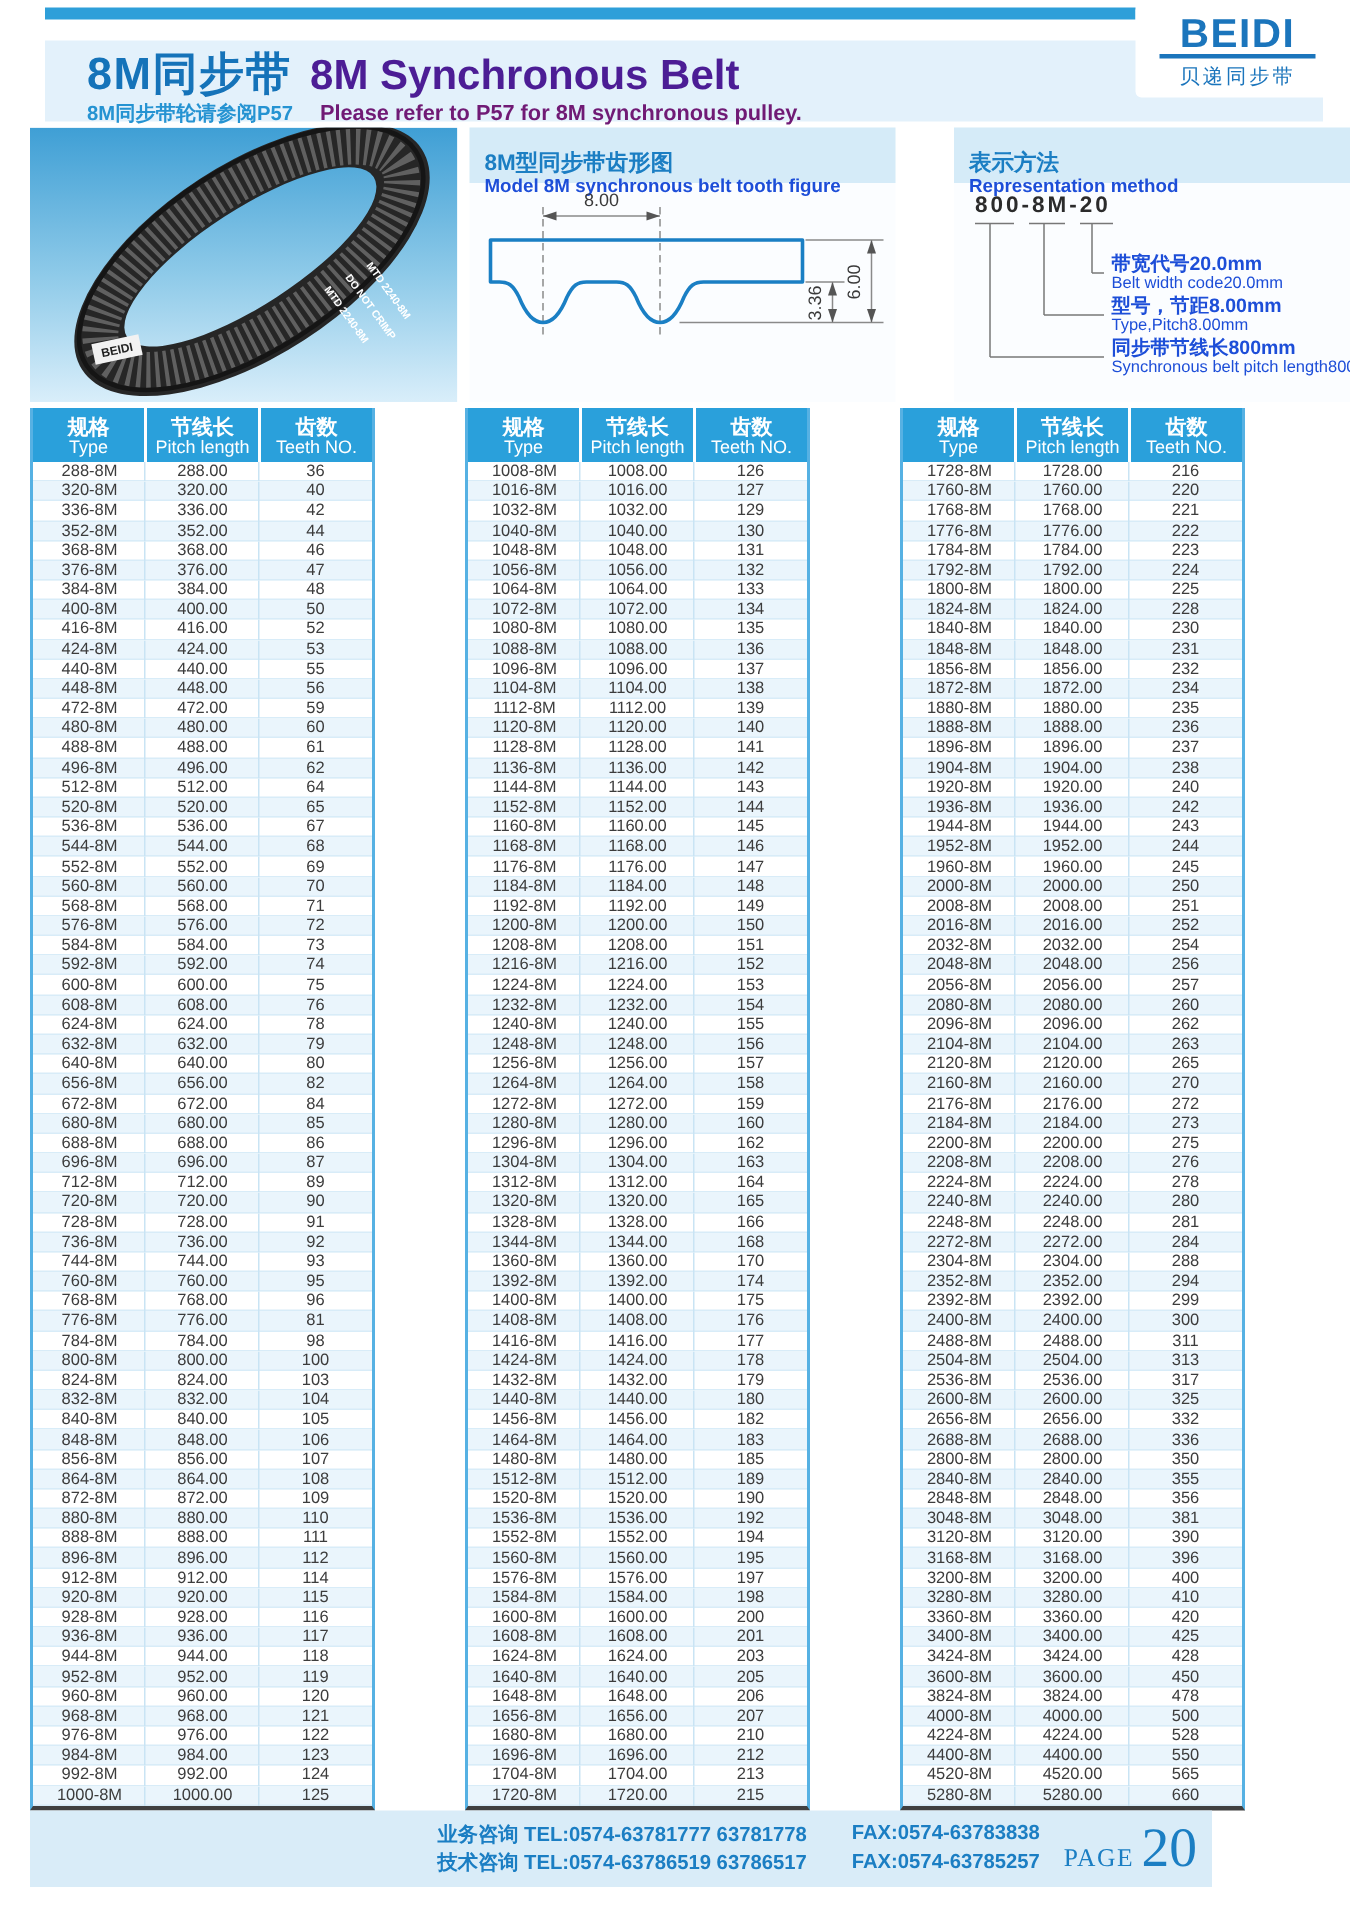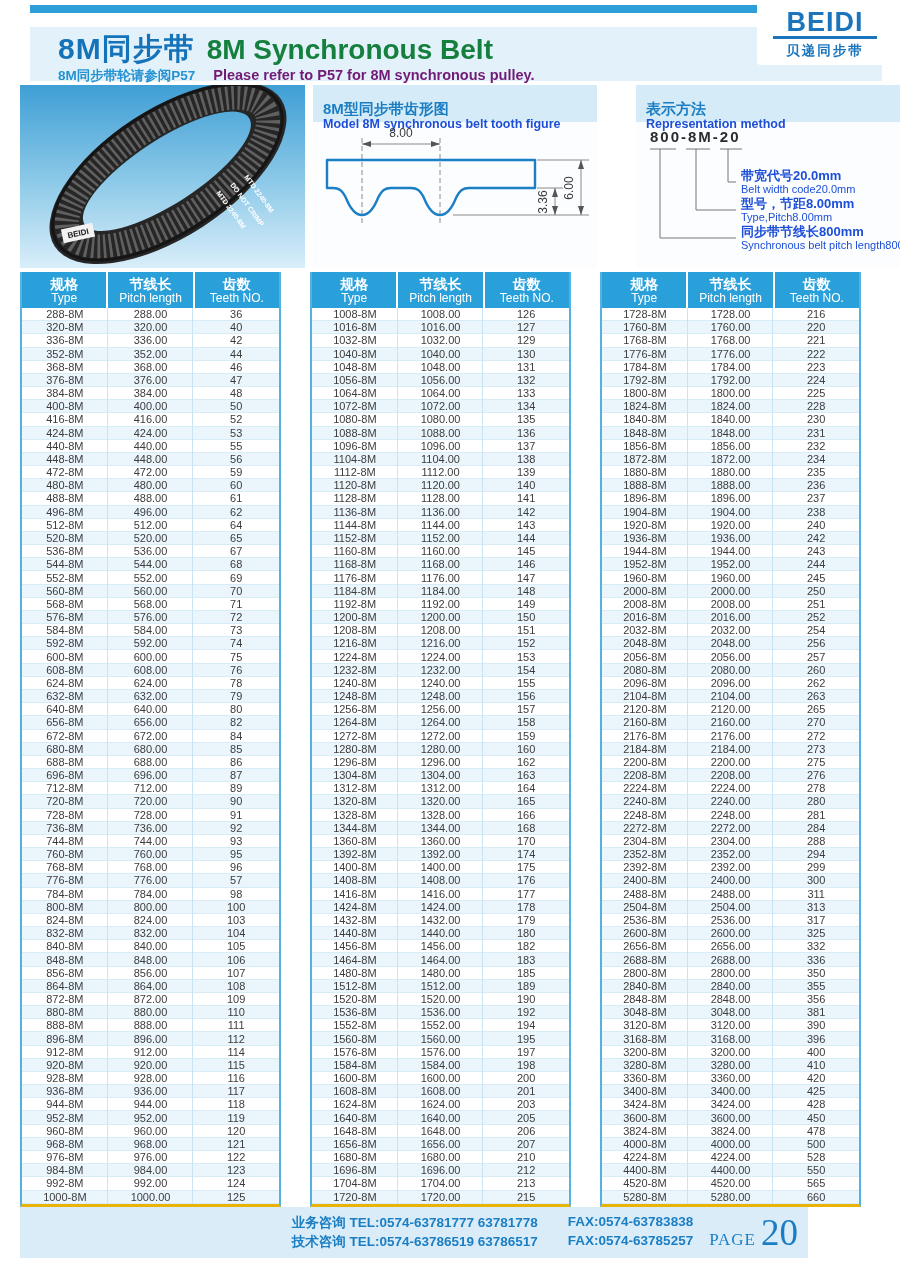--- a/index.html
+++ b/index.html
@@ -5,46 +5,46 @@
   html,body{margin:0;padding:0;background:#fff;}
   #page{position:relative;width:900px;height:1271px;background:#fff;overflow:hidden;
         font-family:"Liberation Sans",sans-serif;}
   
   .topbar{position:absolute;left:30px;top:5px;width:727px;height:8px;background:#2e9fd9;}
   
   .title-panel{position:absolute;left:30px;top:27px;width:852px;height:54px;background:#e3f1fb;
                box-sizing:border-box;padding:2px 0 0 28px;}
   .title-line{display:flex;align-items:baseline;gap:12px;white-space:nowrap;}
   .t-zh{font-size:30px;font-weight:bold;color:#1573b9;letter-spacing:1px;}
-  .t-en{font-size:28px;font-weight:bold;color:#15803d;}
+  .t-en{font-size:28px;font-weight:bold;color:#4c1d95;}
   .sub-line{display:flex;align-items:baseline;gap:18px;margin-top:-3px;white-space:nowrap;}
   .s-zh{font-size:13.5px;font-weight:bold;color:#2593d2;}
   .s-en{font-size:14.5px;font-weight:bold;color:#701a75;}
   
   .logo-card{position:absolute;left:757px;top:3px;width:136px;height:62px;background:#fff;
              border-radius:4px;display:flex;flex-direction:column;align-items:center;justify-content:center;}
   .logo-word{font-size:27px;font-weight:bold;color:#1b75bc;letter-spacing:1px;line-height:26px;}
   .logo-rule{width:104px;height:3px;background:#1b75bc;margin:1px 0 3px 0;}
-  .logo-tag{font-size:13.5px;font-weight:bold;color:#1b75bc;letter-spacing:2px;}
+  .logo-tag{font-size:13.5px;font-weight:normal;color:#1b75bc;letter-spacing:2px;}
   
   .photo-panel{position:absolute;left:20px;top:85px;width:285px;height:183px;overflow:hidden;}
   .panel{position:absolute;top:85px;height:183px;background:#fbfdff;}
   .tooth-panel{left:313px;width:284px;}
   .repr-panel{left:636px;width:283px;}
   .p-head{height:37px;background:#d5ebf8;box-sizing:border-box;padding:3px 0 0 10px;}
   .p-zh{font-size:15px;font-weight:bold;color:#1b7ec3;line-height:17px;margin-top:12px;}
   .p-en{font-size:12.5px;font-weight:bold;color:#1d4ed8;line-height:14px;}
   .p-body{position:relative;height:146px;}
   .repr-code{position:absolute;left:14px;top:6px;font-size:15px;font-weight:bold;color:#2b2b2b;letter-spacing:2px;}
   .callout{position:absolute;left:105px;color:#1d4ed8;}
   .callout .c-zh{font-size:13px;font-weight:bold;line-height:15px;white-space:nowrap;}
   .callout .c-en{font-size:11px;line-height:13px;white-space:nowrap;}
   
-  .dtable{position:absolute;top:272px;width:261px;height:935px;background:#fff;box-sizing:border-box;
-          border-left:2px solid #56b1e3;border-right:2px solid #56b1e3;border-bottom:3px solid #eab308;}
+  .dtable{position:absolute;top:272px;width:230px;height:935px;background:#fff;box-sizing:border-box;
+          border-left:2px solid #56b1e3;border-right:2px solid #56b1e3;border-bottom:3px solid #404040;}
   .dt1{left:20px;} .dt2{left:310px;} .dt3{left:600px;}
   .thead{display:flex;height:36px;background:#2aa0db;}
   .thcell{flex:1;display:flex;flex-direction:column;align-items:center;justify-content:center;color:#fff;}
   .thcell:not(:last-child){border-right:2px solid #fff;}
   .hzh{font-size:14px;font-weight:bold;line-height:16px;}
   .hen{font-size:12px;line-height:13px;}
   .tbody{height:896px;display:flex;flex-direction:column;}
   .trow{flex:1;display:flex;align-items:center;box-shadow:inset 0 -1px 0 #d8ecf8;}
   .trow:nth-child(even){background:#eaf5fc;}
   .tcell{flex:1;text-align:center;font-size:11px;color:#3c3c3c;line-height:1;}
@@ -409,21 +409,21 @@
           <div class="tcell">95</div>
         </div>
         <div class="trow">
           <div class="tcell">768-8M</div>
           <div class="tcell">768.00</div>
           <div class="tcell">96</div>
         </div>
         <div class="trow">
           <div class="tcell">776-8M</div>
           <div class="tcell">776.00</div>
-          <div class="tcell">57</div>
+          <div class="tcell">81</div>
         </div>
         <div class="trow">
           <div class="tcell">784-8M</div>
           <div class="tcell">784.00</div>
           <div class="tcell">98</div>
         </div>
         <div class="trow">
           <div class="tcell">800-8M</div>
           <div class="tcell">800.00</div>
           <div class="tcell">100</div>

